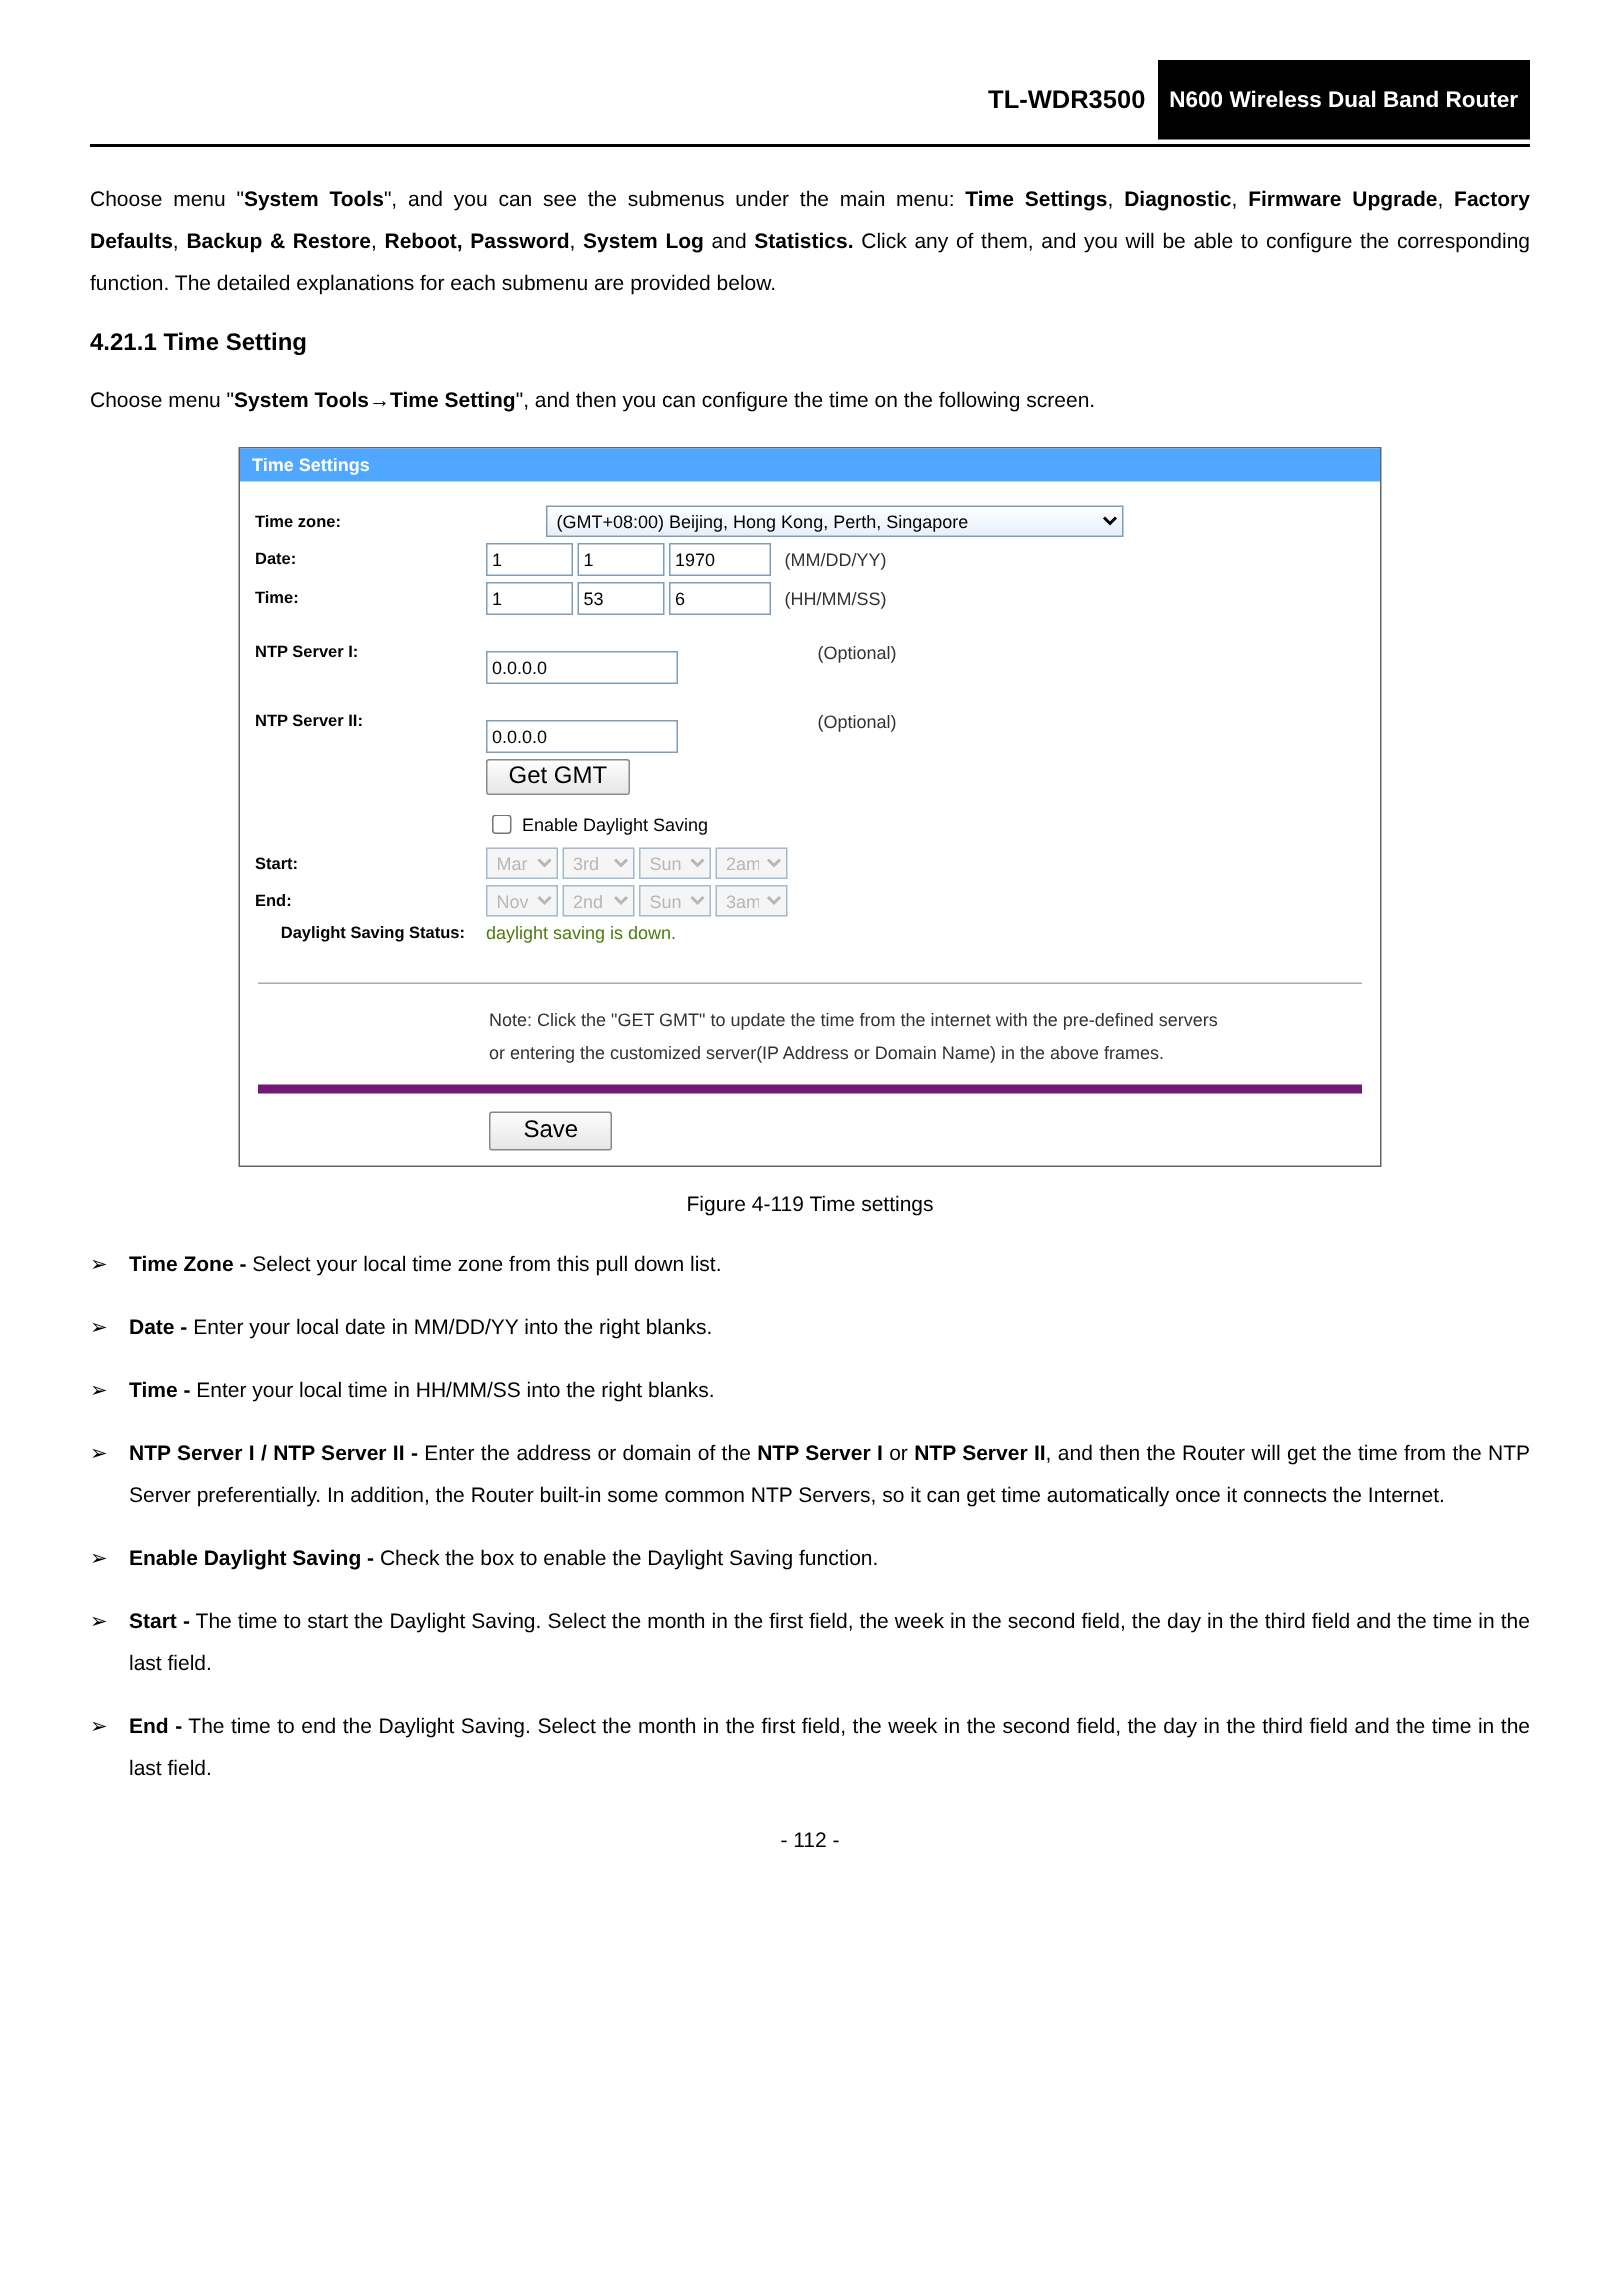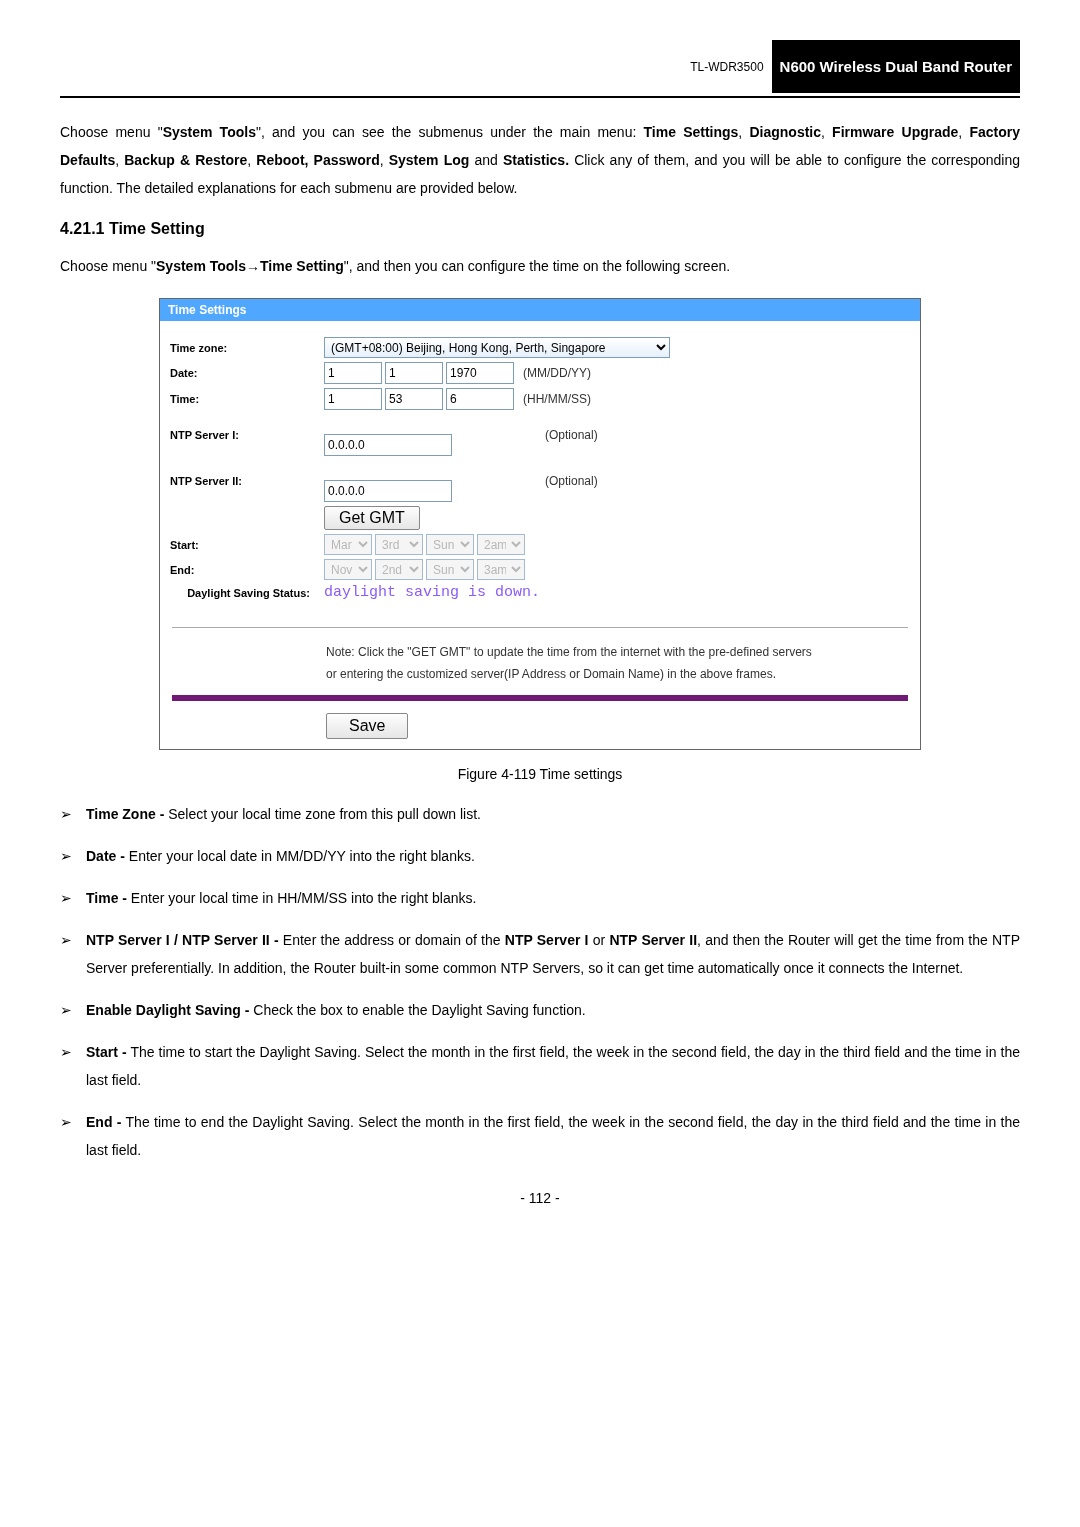--- a/index.html
+++ b/index.html
@@ -13,22 +13,22 @@
   }
   .header-bar {
     display: flex;
     justify-content: flex-end;
     align-items: center;
     border-bottom: 2px solid #000;
     padding-bottom: 3px;
     margin-bottom: 20px;
   }
   .model {
-    font-weight: normal;
-    font-size: 12px;
+    font-weight: bold;
+    font-size: 17px;
     margin-right: 8px;
   }
   .product-name {
     background: #000;
     color: #fff;
     font-weight: bold;
     font-size: 15px;
     padding: 18px 8px;
   }
   .body-text {
@@ -90,41 +90,41 @@
   .txt.md { width: 60px; }
   .txt.lg { width: 120px; margin-top: 20px; }
   .sel {
     border: 1px solid #7f9db9;
     height: 21px;
     font-size: 12px;
     background: linear-gradient(#fff,#e6f0fa);
     padding: 1px 2px;
     margin-right: 3px;
   }
-  .sel.wide { width: 346px; }
+  .sel.wide { width: 385px; margin-left: 40px; }
   .sel.dis { color: #999; background: #f2f2f2; width: 48px; }
   .btn {
     border: 1px solid #888;
     background: linear-gradient(#fdfdfd,#e6e6e6);
     padding: 2px 14px;
     font-size: 16px;
     border-radius: 2px;
     cursor: pointer;
   }
   .hint {
     font-size: 12px;
     color: #333;
     margin-left: 6px;
   }
   .cb-row {
     display: flex;
     align-items: center;
     margin: 10px 0 6px 154px;
   }
-  .status-text { font-size: 15px; color: #8b5cf6; font-family: Liberation Mono, monospace; }
+  .status-text { font-size: 12px; color: #4d7c0f; }
   .note-block {
     border-top: 1px solid #aaa;
     margin: 12px 12px 0 12px;
     padding: 14px 4px 10px 154px;
     font-size: 12px;
     color: #333;
     line-height: 1.8;
   }
   .save-block {
     border-top: 6px solid #701a75;
@@ -207,20 +207,24 @@
     <div class="form-row">
       <div class="form-label">NTP Server II:</div>
       <input class="txt lg" value="0.0.0.0" style="">
       <span class="hint" style="margin-left:90px">(Optional)</span>
     </div>
     <div class="form-row">
       <div class="form-label"></div>
       <button class="btn">Get GMT</button>
     </div>
 
+    <div class="cb-row">
+      <input type="checkbox" style="">
+      <span style="margin-left:4px">Enable Daylight Saving</span>
+    </div>
 
     <div class="form-row">
       <div class="form-label">Start:</div>
       <select class="sel dis" disabled=""><option>Mar</option></select>
       <select class="sel dis" disabled=""><option>3rd</option></select>
       <select class="sel dis" disabled=""><option>Sun</option></select>
       <select class="sel dis" disabled=""><option>2am</option></select>
     </div>
     <div class="form-row">
       <div class="form-label">End:</div>

